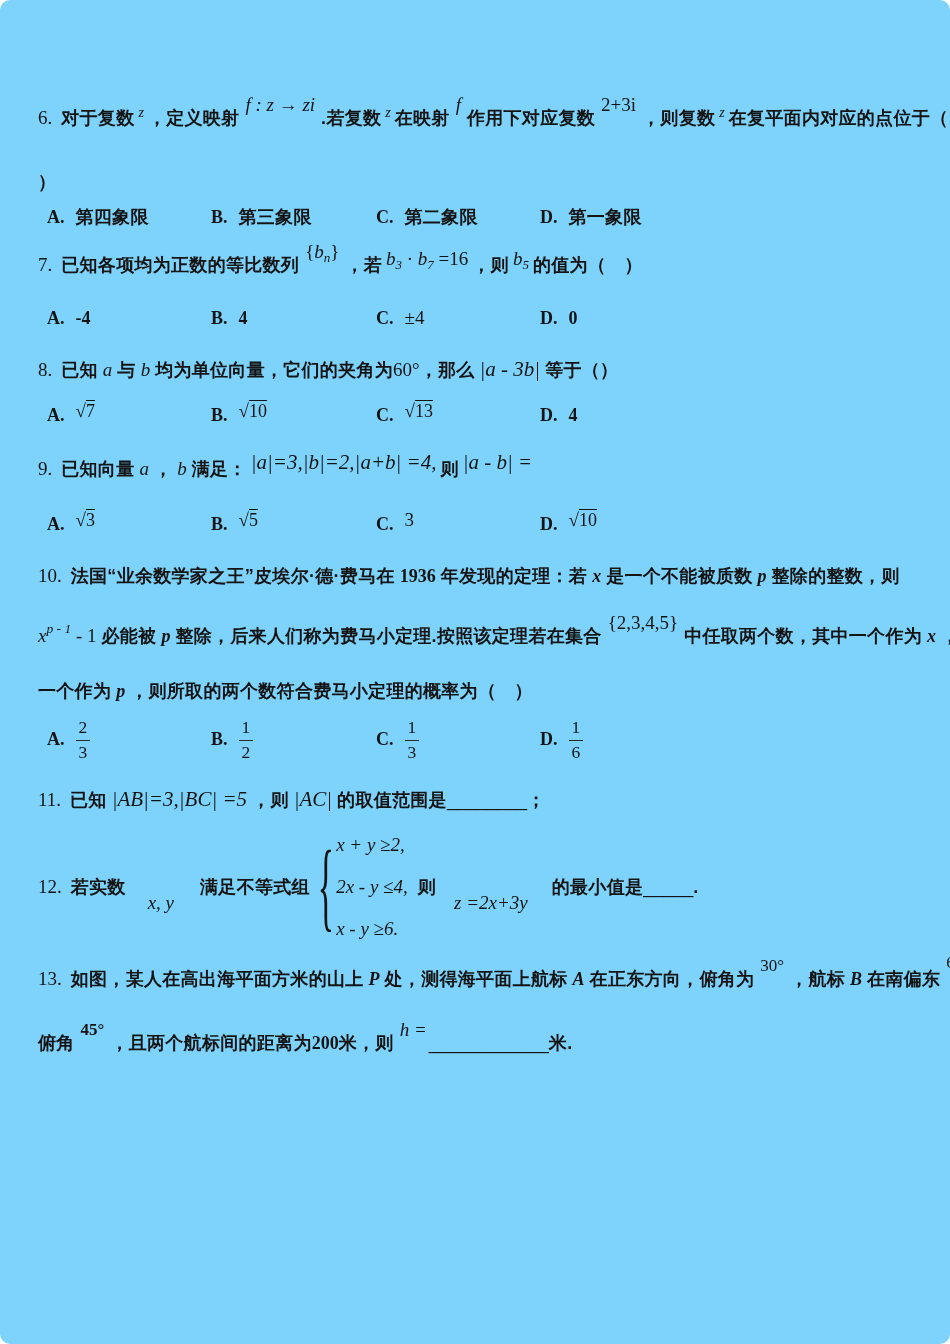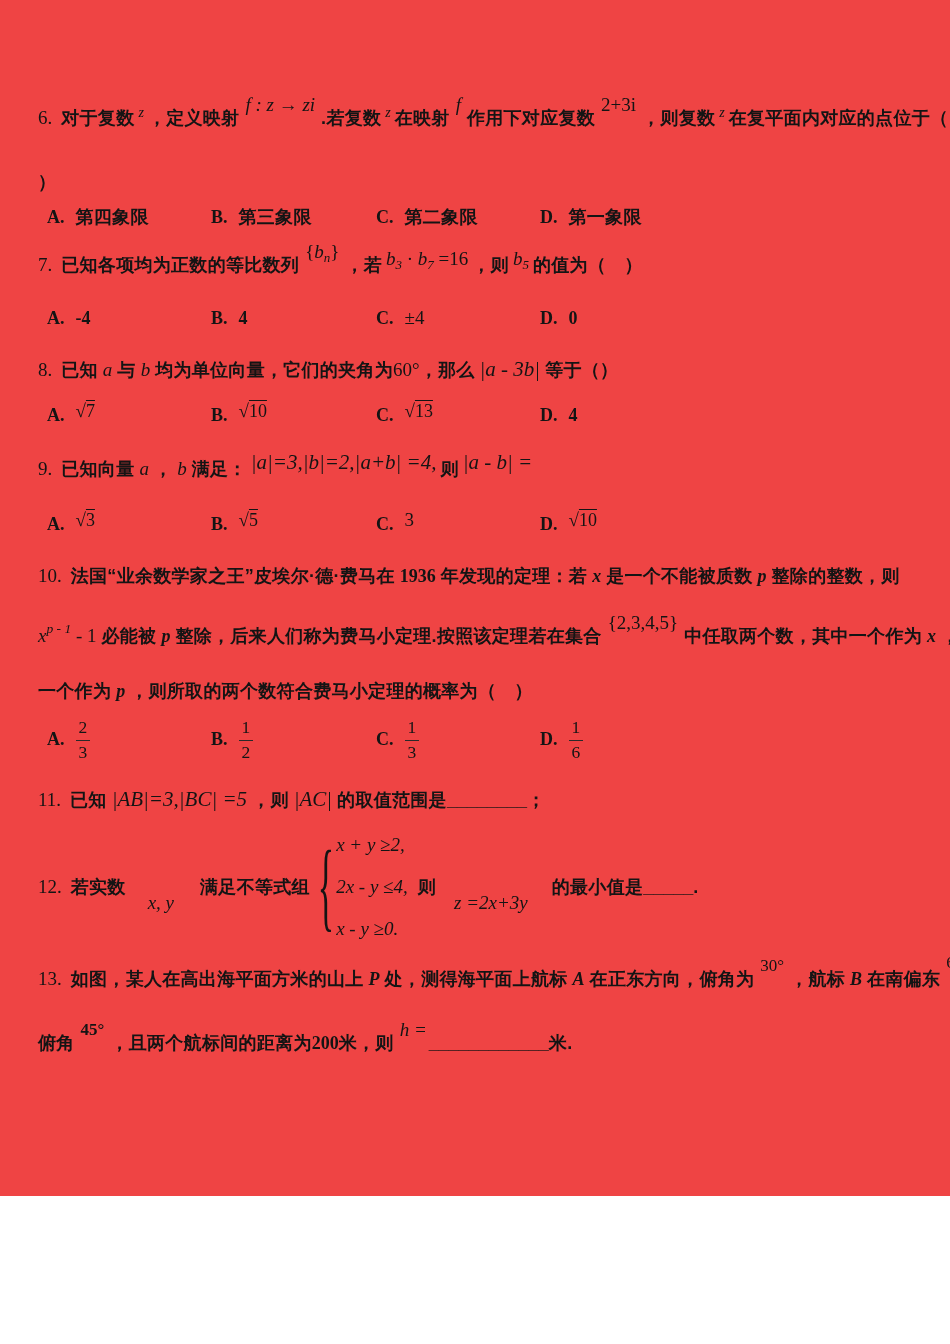--- a/index.html
+++ b/index.html
@@ -1,20 +1,20 @@
 <!DOCTYPE html>
 <html><head>
 <meta charset="utf-8">
 <style>
   html,body { margin:0; padding:0; background:#ffffff; }
   .page {
-    position:relative; width:950px; height:1196px; background:#ef4444;
+    position:relative; width:950px; height:1344px; background:#7dd3fc;
     box-sizing:border-box; padding:103px 42px 0 38px; overflow:hidden;
     font-family:"Liberation Sans","DejaVu Sans",sans-serif;
-    font-weight:600; color:#141414; font-size:18px;
+    font-weight:600; color:#141414; font-size:18px;border-radius:10px;
   }
   .line { margin:0; line-height:30px; white-space:nowrap; }
   .cn { letter-spacing:0.3px; }
   .qnum { font-family:"Liberation Serif","DejaVu Serif",serif; font-weight:400; font-size:19px; margin-right:9px; }
   .m  { font-family:"Liberation Serif","DejaVu Serif",serif; font-style:italic; font-weight:400; font-size:19px; }
   .mu { font-family:"Liberation Serif","DejaVu Serif",serif; font-style:normal; font-weight:400; font-size:19px; }
   .bnum { font-family:"Liberation Serif","DejaVu Serif",serif; font-style:normal; font-weight:700; font-size:18px; }
   .bi { font-family:"Liberation Serif","DejaVu Serif",serif; font-style:italic; font-weight:700; font-size:18px; }
   .sup-sm { position:relative; top:-7px; font-size:14px; margin:0 4px; }
   .raise-md { position:relative; top:-13px; margin:0 6px; }
@@ -35,21 +35,21 @@
           font-family:"Liberation Serif","DejaVu Serif",serif; font-weight:400; font-size:17.5px; line-height:1.25; }
   .fnum { display:block; border-bottom:1.4px solid #2a2a2a; padding:0 3px 1px; }
   .fden { display:block; padding-top:1px; }
   
   .sysrow { display:flex; align-items:center; white-space:nowrap; }
   .brace { font-family:"Liberation Serif","DejaVu Serif",serif; font-weight:400; font-size:34px;
            display:inline-block; transform:scaleY(2.9); transform-origin:center; margin:0 2px 0 8px; }
   .syslines { display:inline-flex; flex-direction:column; gap:14px; text-align:left; }
   .sysline { font-family:"Liberation Serif","DejaVu Serif",serif; font-style:italic; font-weight:400; font-size:19px; line-height:28px; }
   .drop { position:relative; top:16px; }
-  .blank { font-weight:700; letter-spacing:0; }
+  .blank { font-weight:400; letter-spacing:0; }
   
   #q6-l2   { margin-top:32px; }
   #q6-opts { margin-top:8px; }
   #q7-stem { margin-top:18px; line-height:36px; }
   #q7-opts { margin-top:18px; }
   #q8-stem { margin-top:22px; line-height:36px; }
   #q8-opts { margin-top:16px; }
   #q9-stem { margin-top:22px; line-height:40px; }
   #q9-opts { margin-top:24px; }
   #q10-l1  { margin-top:26px; }
@@ -127,21 +127,21 @@
 
   <div class="sysrow" id="q12-row">
     <span class="qnum">12.</span>
     <span class="cn">若实数</span>
     <span class="m drop" style="margin:0 26px 0 22px;">x, y</span>
     <span class="cn">满足不等式组</span>
     <span class="brace">{</span>
     <span class="syslines">
       <span class="sysline">x + y ≥2,</span>
       <span class="sysline">2x - y ≤4,</span>
-      <span class="sysline">x - y ≥0.</span>
+      <span class="sysline">x - y ≥6.</span>
     </span>
     <span class="cn" style="margin-left:10px;">则</span>
     <span class="m drop" style="margin:0 24px 0 18px;">z =2x+3y</span>
     <span class="cn">的最小值是</span>
     <span class="blank">_____</span>
     <span class="cn">.</span>
   </div>
 
   <div>
     <p class="line" id="q13-l1"><span class="qnum">13.</span><span class="cn">如图，某人在高出海平面方米的山上</span><span class="bi gap-l gap-r">P</span><span class="cn">处，测得海平面上航标</span><span class="bi gap-l gap-r">A</span><span class="cn">在正东方向，俯角为</span><span class="mu raise-md" style="top:-14px;font-size:17px;">30°</span><span class="cn">，航标</span><span class="bi gap-l gap-r">B</span><span class="cn">在南偏东</span><span class="mu raise-md" style="top:-17px;font-size:17px;">60°</span></p>

